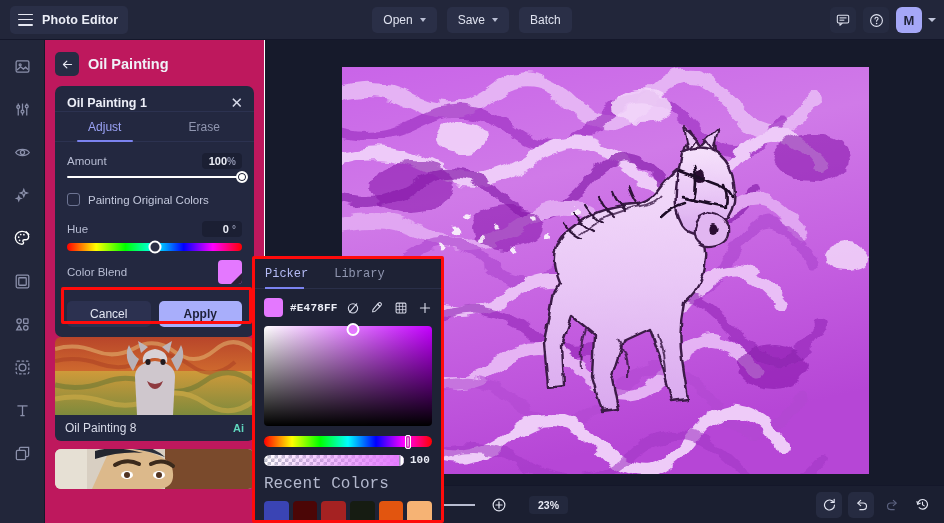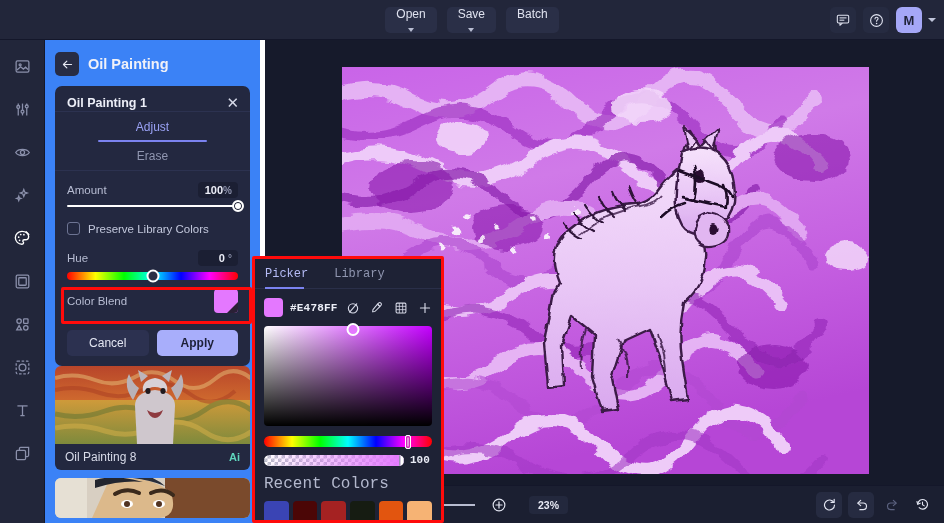--- a/index.html
+++ b/index.html
@@ -28,21 +28,21 @@
 
   .top-center {
     position: absolute; left: 0; right: 0; top: 0; height: 40px;
     display: flex; align-items: center; justify-content: center; gap: 10px;
     pointer-events: none;
   }
   .top-center > * { pointer-events: auto; }
   .tbtn {
     height: 26px; padding: 0 11px; border-radius: 5px; background: #2a2f47;
     color: #dfe2ef; font-size: 12px; display: flex; align-items: center; gap: 7px;
-    border: none; cursor: pointer; font-family: inherit; flex-direction: column;
+    border: none; cursor: pointer; font-family: inherit;
   }
   .caret { width: 0; height: 0; border-left: 3.6px solid transparent; border-right: 3.6px solid transparent; border-top: 4.2px solid #b9bed3; }
 
   .top-right {
     position: absolute; right: 8px; top: 0; height: 40px;
     display: flex; align-items: center; gap: 7px;
   }
   .icobtn {
     width: 26px; height: 26px; border-radius: 5px; background: #262b41;
     display: flex; align-items: center; justify-content: center; cursor: pointer;
@@ -62,32 +62,32 @@
     display: flex; flex-direction: column; align-items: center; padding-top: 11px; gap: 13px;
   }
   .rail-item { width: 30px; height: 30px; display: flex; align-items: center; justify-content: center; border-radius: 6px; cursor: pointer; }
   .rail-item.active svg { stroke: #ffffff; fill: none; }
   .rail-item svg { stroke: #8b90ab; fill: none; stroke-width: 1.5; }
   .rail-item.active svg { stroke: #ffffff; }
 
   
   .panel {
     position: absolute; left: 45px; top: 40px; width: 220px; height: 483px;
-    background: #3b82f6; border-right: 5px solid #ffffff; overflow: hidden;
+    background: #be185d; border-right: 1px solid #ffffff; overflow: hidden;
   }
   .panel-head { display: flex; align-items: center; gap: 9px; padding: 12px 10px 10px 10px; }
   .backbtn { width: 24px; height: 24px; border-radius: 5px; background: #272c44; display: flex; align-items: center; justify-content: center; cursor: pointer; }
   .panel-title { color: #f0f1f8; font-size: 14.5px; font-weight: 700; }
 
   .card { margin: 0 10px; background: #232840; border-radius: 7px; }
   .card-head { display: flex; align-items: center; justify-content: space-between; padding: 9px 11px 1px 12px; border-bottom: 1px solid #2c3250; }
   .card-title { color: #eceef7; font-size: 12.5px; font-weight: 600; }
   .xbtn { color: #d6d9e8; font-size: 15px; line-height: 1; cursor: pointer; }
 
-  .tabs { display: flex; border-bottom: 1px solid #2c3250; flex-direction: column; }
+  .tabs { display: flex; border-bottom: 1px solid #2c3250; }
   .tab { flex: 1; text-align: center; padding: 8px 0 7px; font-size: 12px; color: #9096b0; cursor: pointer; position: relative; }
   .tab.active { color: #9aa2f5; }
   .tab.active::after { content: ""; position: absolute; left: 22%; right: 22%; bottom: -1px; height: 2px; background: #7b83f0; border-radius: 2px; }
 
   .row { display: flex; align-items: center; justify-content: space-between; padding: 11px 12px 3px; }
   .lbl { color: #b7bcd2; font-size: 11.5px; }
   .valbox { background: #1b1f33; border-radius: 4px; padding: 2px 6px; color: #eceef7; font-size: 11px; font-weight: 700; min-width: 40px; text-align: right; }
   .valbox .unit { color: #8e93ad; font-weight: 600; font-size: 10px; }
 
   .slider-wrap { padding: 4px 12px 6px; position: relative; }
@@ -177,20 +177,28 @@
 
   
   .hl-blend { position: absolute; left: 61px; top: 287px; width: 191px; height: 37px; border: 3px solid #ff0b0b; border-radius: 2px; pointer-events: none; }
 </style>
 </head>
 <body>
 
 <div id="app">
 
   <div class="topbar">
+    <div class="brand">
+      <span class="burger">
+          <i></i>
+          <i></i>
+          <i></i>
+        </span>
+      <span class="brand-name">Photo Editor</span>
+    </div>
 
     <div class="top-center">
       <button class="tbtn">
         <span>Open</span>
         <span class="caret"></span>
       </button>
       <button class="tbtn">
         <span>Save</span>
         <span class="caret"></span>
       </button>
@@ -326,21 +334,21 @@
         <span class="valbox"><span>100</span><span class="unit">%</span></span>
       </div>
       <div class="slider-wrap">
         <div class="track">
           <div class="knob" style="left:100%"></div>
         </div>
       </div>
 
       <div class="chkrow">
         <span class="chk"></span>
-        <span class="chklbl">Preserve Library Colors</span>
+        <span class="chklbl">Painting Original Colors</span>
       </div>
 
       <div class="row">
         <span class="lbl">Hue</span>
         <span class="valbox"><span>0</span> <span class="unit">°</span></span>
       </div>
       <div class="huebar">
         <div class="hueknob"></div>
       </div>
 

